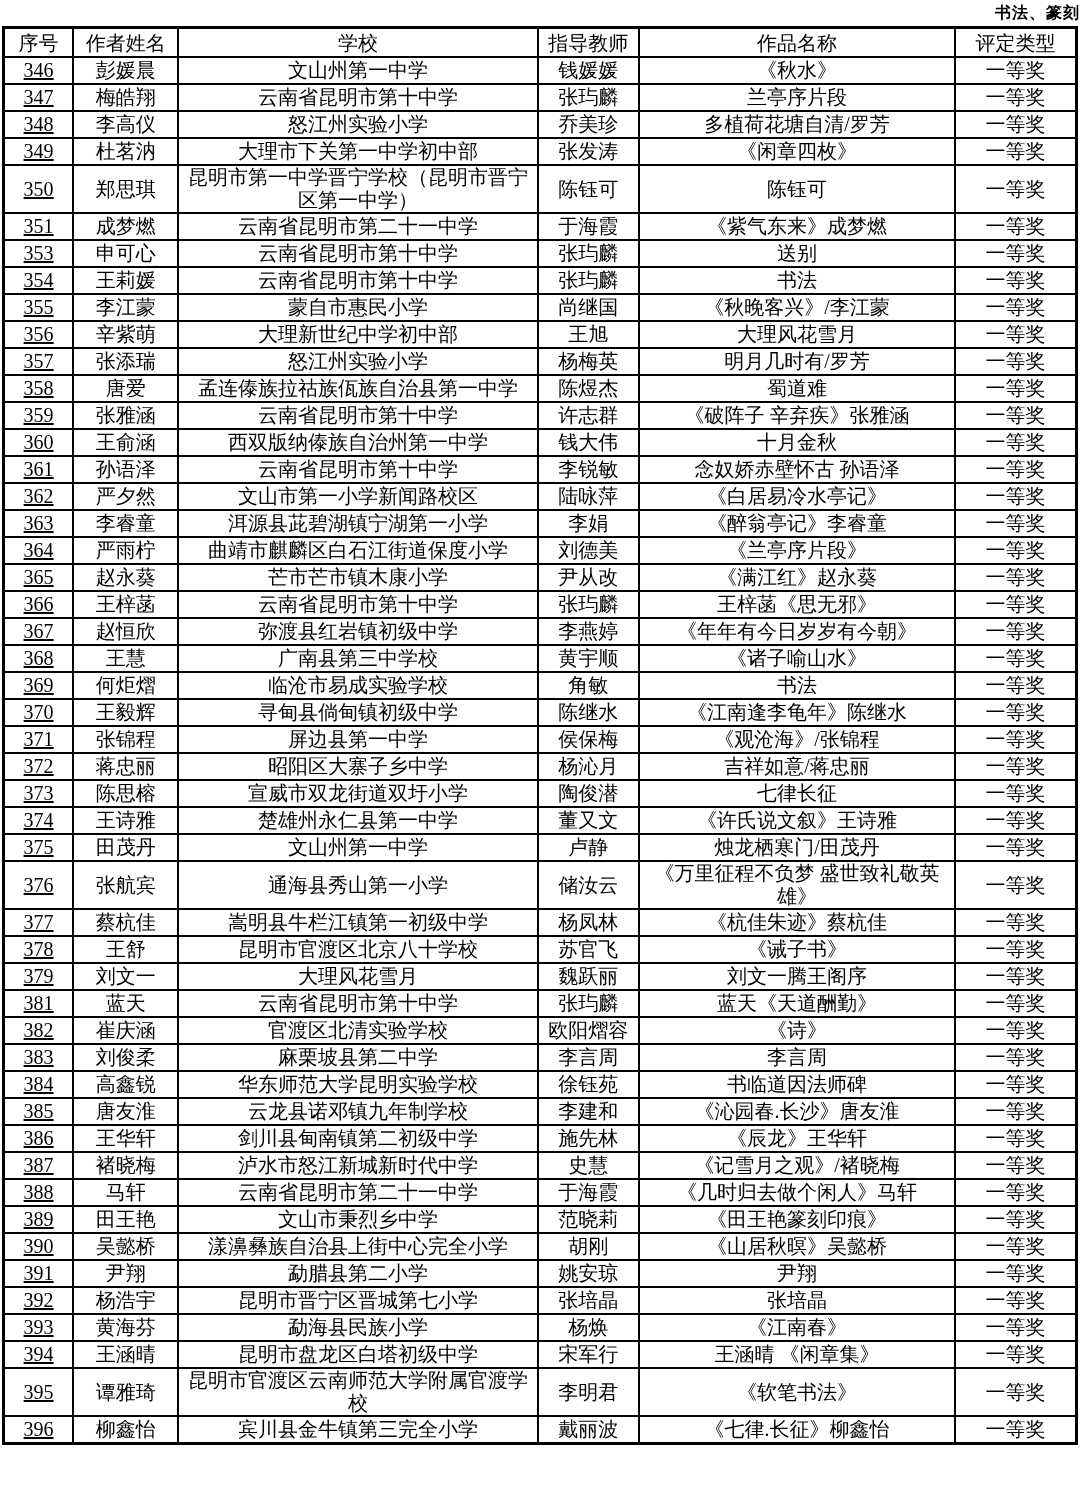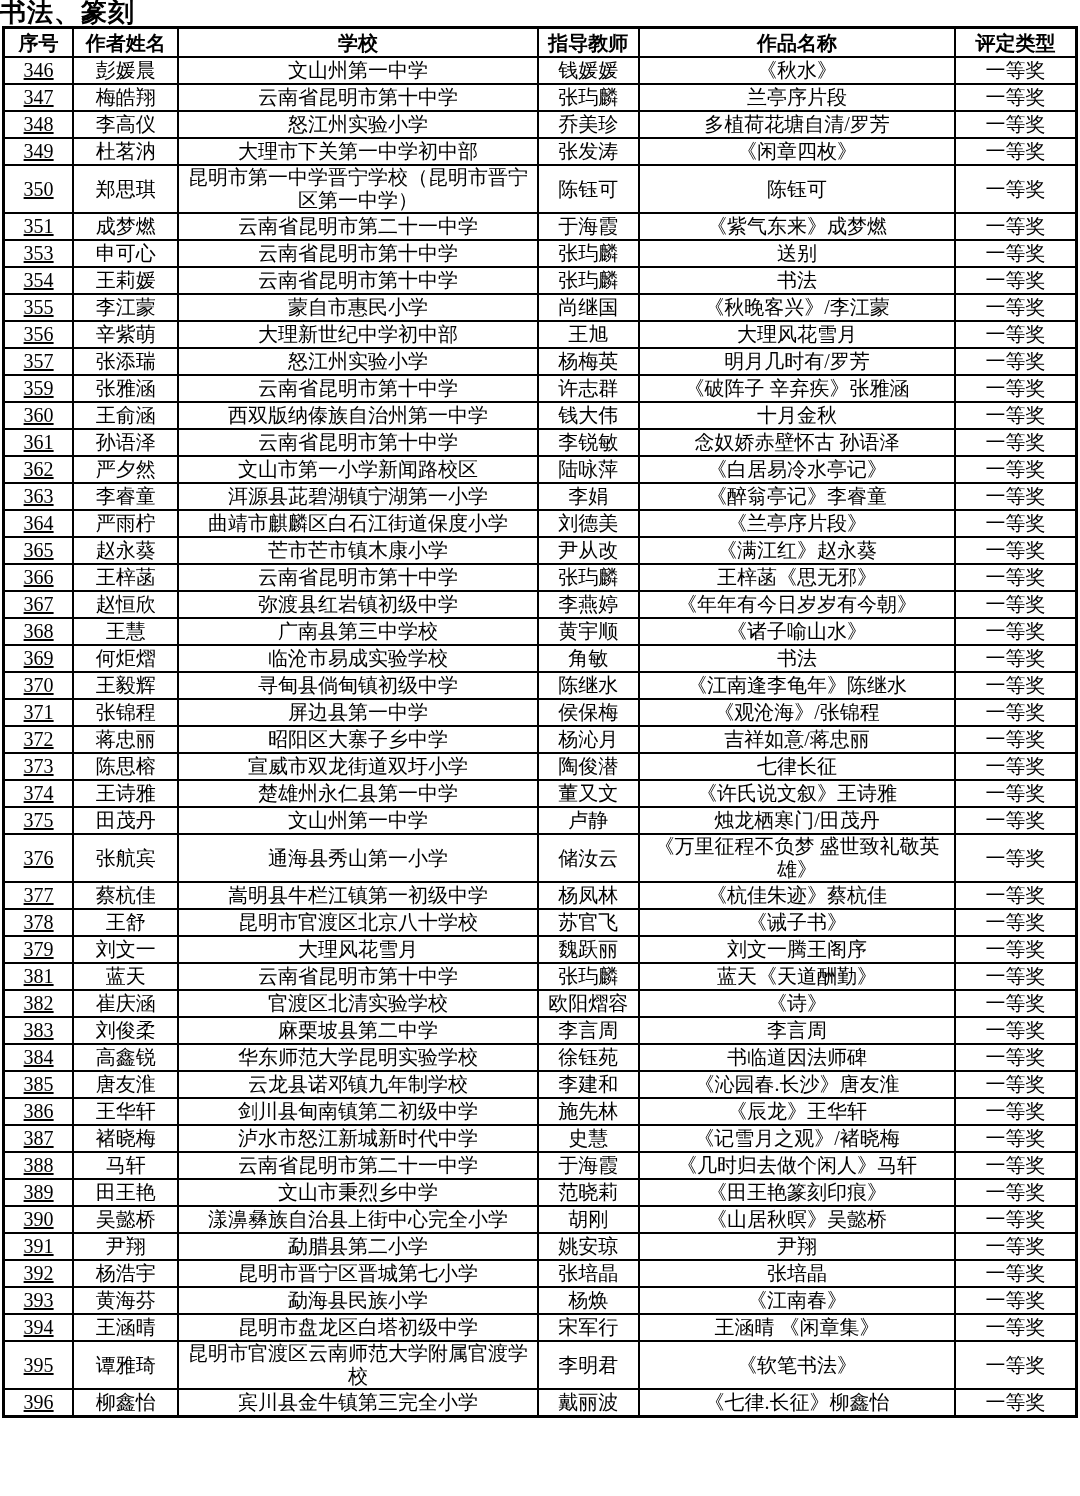--- a/index.html
+++ b/index.html
@@ -9,23 +9,23 @@
   }
   body {
     width: 1080px;
     font-family: "Liberation Serif", "DejaVu Serif", serif;
     color: #000000;
   }
   .page {
     width: 1080px;
   }
   .doc-title {
-    font-size: 26px;
+    font-size: 16px;
     font-weight: bold;
-    text-align: left;
+    text-align: right;
     line-height: 26px;
     height: 26px;
     margin: 0;
     letter-spacing: 1px;
   }
   table.award-table {
     border-collapse: collapse;
     table-layout: fixed;
     width: 1076px;
     margin: 0 2px;
@@ -40,21 +40,21 @@
   .award-table th,
   .award-table td {
     border: 2px solid #000;
     text-align: center;
     vertical-align: middle;
     padding: 0 2px;
     overflow: hidden;
   }
   .award-table th {
     font-size: 20px;
-    font-weight: bold;
+    font-weight: normal;
     height: 27px;
     line-height: 1.1;
   }
   .award-table td {
     font-size: 20px;
     height: 25px;
     line-height: 1.15;
     word-break: break-all;
   }
   .award-table td:first-child {
@@ -171,20 +171,28 @@
         </tr>
         <tr>
           <td>357</td>
           <td>张添瑞</td>
           <td>怒江州实验小学</td>
           <td>杨梅英</td>
           <td>明月几时有/罗芳</td>
           <td>一等奖</td>
         </tr>
         <tr>
+          <td>358</td>
+          <td>唐爱</td>
+          <td>孟连傣族拉祜族佤族自治县第一中学</td>
+          <td>陈煜杰</td>
+          <td>蜀道难</td>
+          <td>一等奖</td>
+        </tr>
+        <tr>
           <td>359</td>
           <td>张雅涵</td>
           <td>云南省昆明市第十中学</td>
           <td>许志群</td>
           <td>《破阵子 辛弃疾》张雅涵</td>
           <td>一等奖</td>
         </tr>
         <tr>
           <td>360</td>
           <td>王俞涵</td>

